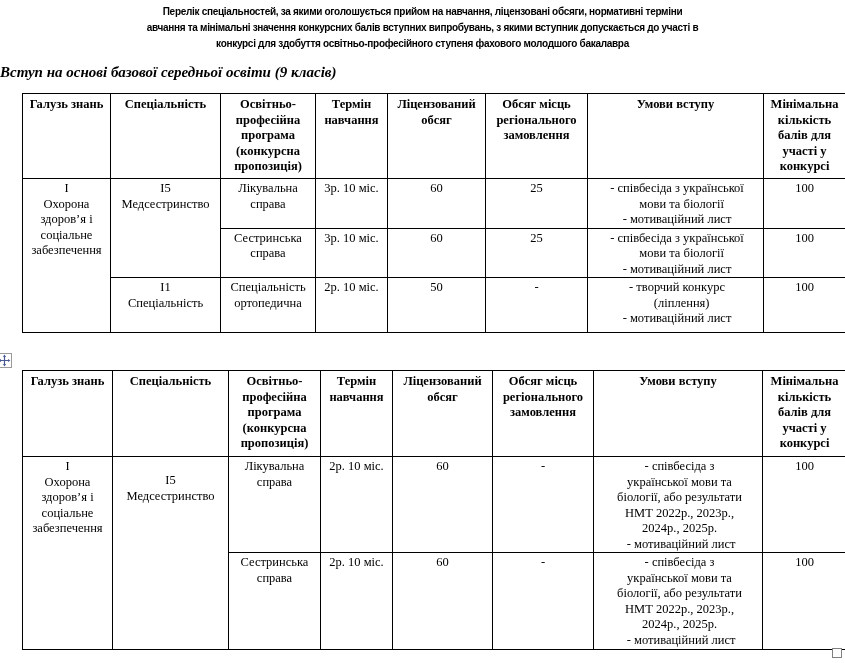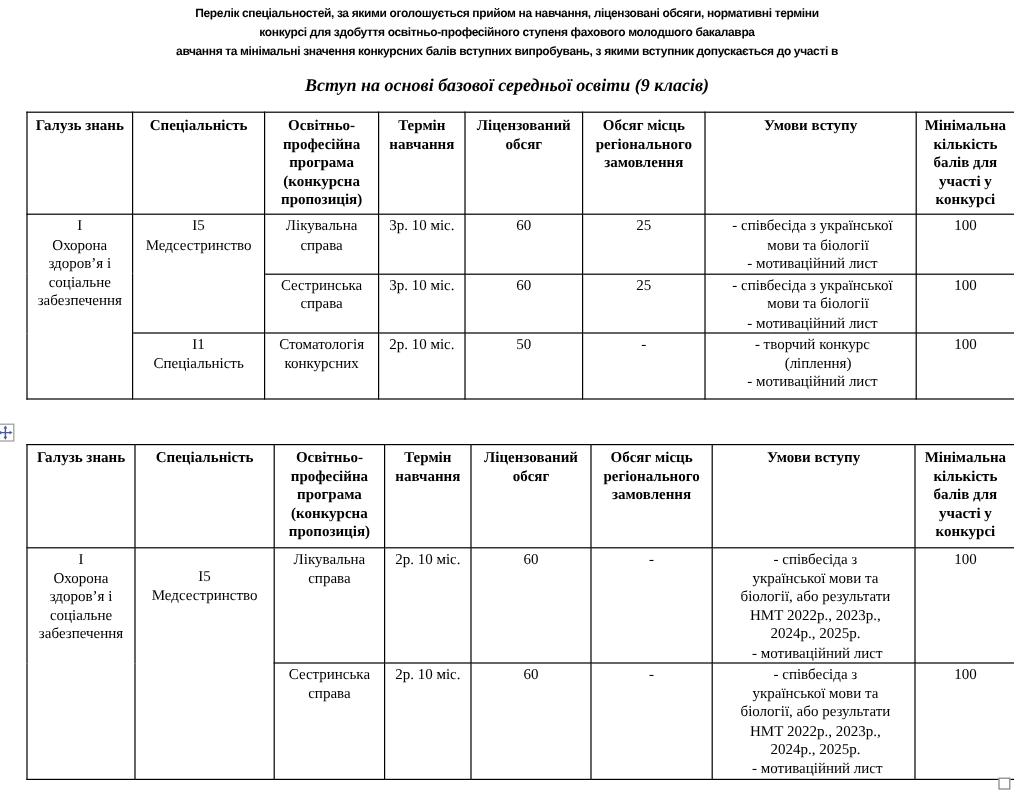--- a/index.html
+++ b/index.html
@@ -9,21 +9,21 @@
   }
   
   .doc-title{
     position:absolute;top:4px;left:0;width:845px;text-align:center;
     font-family:"Liberation Sans",sans-serif;font-weight:bold;
     font-size:10px;line-height:16px;letter-spacing:-0.3px;
   }
   .doc-title .tline{white-space:nowrap;}
   
   .subtitle{
-    position:absolute;left:0;width:845px;text-align:center;
+    position:absolute;left:0;width:845px;
     font-family:"Liberation Serif",serif;font-weight:bold;font-style:italic;
     font-size:15px;line-height:16px;
   }
   #subtitle1{top:64px;}
   #subtitle2{top:339px;}
   
   table{
     border-collapse:collapse;table-layout:fixed;position:absolute;left:22px;
     font-size:12.5px;line-height:15.5px;
   }
@@ -48,22 +48,22 @@
     background:#fff;border:1px solid #808080;
   }
 </style>
 </head>
 <body>
 
 <div id="page">
 
   <div class="doc-title">
     <div class="tline">Перелік спеціальностей, за якими оголошується прийом на навчання, ліцензовані обсяги, нормативні терміни</div>
+    <div class="tline">авчання та мінімальні значення конкурсних балів вступних випробувань, з якими вступник допускається до участі в</div>
     <div class="tline">конкурсі для здобуття освітньо-професійного ступеня фахового молодшого бакалавра</div>
-    <div class="tline">авчання та мінімальні значення конкурсних балів вступних випробувань, з якими вступник допускається до участі в</div>
   </div>
 
   <div class="subtitle" id="subtitle1">Вступ на основі базової середньої освіти (9 класів)</div>
 
   <table id="table1">
     <colgroup>
       <col style="width:88px">
         <col style="width:110px">
         <col style="width:95px">
         <col style="width:72px">
@@ -116,21 +116,21 @@
             <div>&nbsp;&nbsp;&nbsp;мови та біології</div>
             <div>- мотиваційний лист</div>
           </td>
       <td>100</td>
     </tr>
     <tr style="height:55px">
       <td>
             <div>І1</div>
             <div>Спеціальність</div>
           </td>
-      <td>Стоматологія конкурсних</td>
+      <td>Спеціальність ортопедична</td>
       <td>2р. 10 міс.</td>
       <td>50</td>
       <td>-</td>
       <td class="umovy">
             <div>- творчий конкурс</div>
             <div>&nbsp;&nbsp;&nbsp;(ліплення)</div>
             <div>- мотиваційний лист</div>
           </td>
       <td>100</td>
     </tr>

